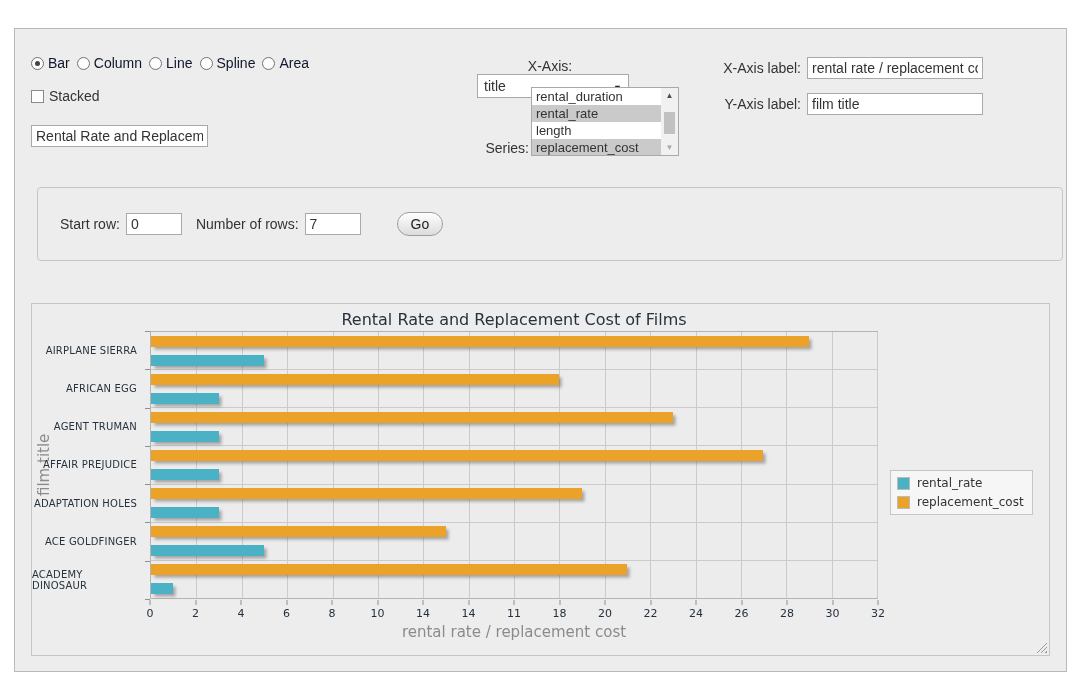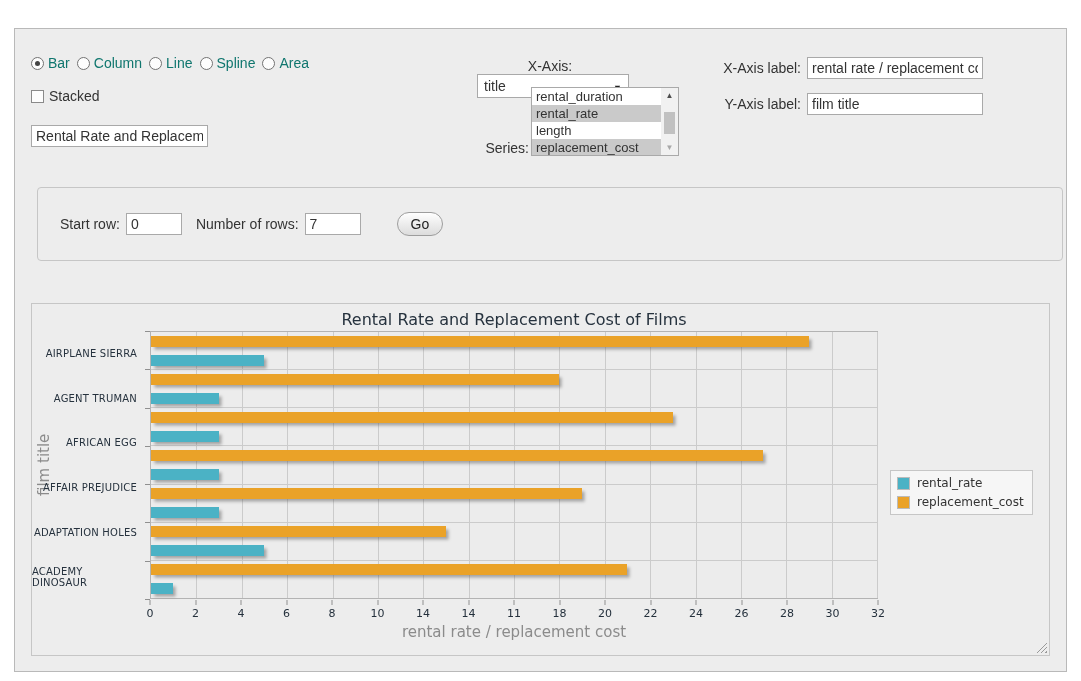--- a/index.html
+++ b/index.html
@@ -15,21 +15,21 @@
                 box-shadow:2px 2px 3px rgba(0,0,0,0.25); }
 
   
   .ctl-label { font-size:14px; color:#333; }
   .radio-row { position:absolute; left:16px; top:26px; display:flex; align-items:center; }
   .radio-item { display:flex; align-items:center; margin-right:7px; }
   .radio { width:13px; height:13px; border:1px solid #737373; border-radius:50%;
            background:#fdfdfd; margin-right:4px; position:relative; flex:0 0 13px; }
   .radio.on::after { content:""; position:absolute; left:3px; top:3px; width:5px; height:5px;
                      border-radius:50%; background:#444; }
-  .radio-label { font-size:14px; color:#0f766e; }
+  .radio-label { font-size:14px; color:#0f172a; }
 
   .stacked-row { position:absolute; left:16px; top:59px; display:flex; align-items:center; }
   .checkbox { width:13px; height:13px; border:1px solid #8a8a8a; background:#fdfdfd; margin-right:5px; }
 
   input.text { border:1px solid #a9a9a9; background:#fff; height:22px; font-size:14px;
                color:#333; padding:0 4px; font-family:"Liberation Sans", sans-serif; }
   .title-input { position:absolute; left:16px; top:96px; width:177px; }
 
   .xaxis-row { position:absolute; left:456px; top:29px; display:flex; align-items:center;flex-direction:column; }
   .fake-select { width:152px; height:24px; border:1px solid #a9a9a9; background:#fff;
@@ -181,24 +181,25 @@
     <span class="ctl-label">Number of rows:</span>
     <input class="text small-input" value="7" style="">
     <button class="go-button">Go</button>
   </div>
 
   <div class="chart-panel">
     <div class="chart-title">Rental Rate and Replacement Cost of Films</div>
     <div class="y-axis-title">film title</div>
     <div class="label-col">
         <div class="cat">AIRPLANE SIERRA</div>
+        <div class="cat">AFRICAN EGG</div>
         <div class="cat">AGENT TRUMAN</div>
-        <div class="cat">AFRICAN EGG</div>
         <div class="cat">AFFAIR PREJUDICE</div>
         <div class="cat">ADAPTATION HOLES</div>
+        <div class="cat">ACE GOLDFINGER</div>
         <div class="cat">ACADEMY DINOSAUR</div>
       </div>
     <div class="ytickmarks">
         <div class="ytickmark" style="top: 0%;"></div>
         <div class="ytickmark" style="top: 14.2857%;"></div>
         <div class="ytickmark" style="top: 28.5714%;"></div>
         <div class="ytickmark" style="top: 42.8571%;"></div>
         <div class="ytickmark" style="top: 57.1429%;"></div>
         <div class="ytickmark" style="top: 71.4286%;"></div>
         <div class="ytickmark" style="top: 85.7143%;"></div>

